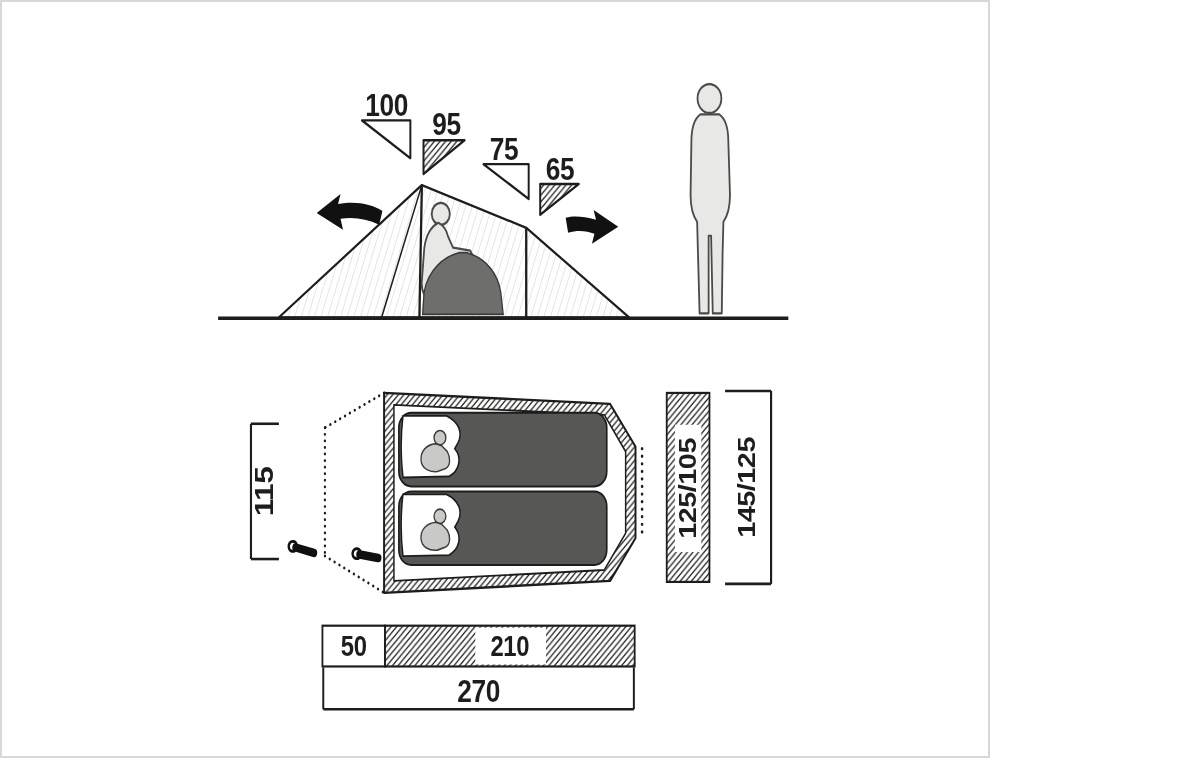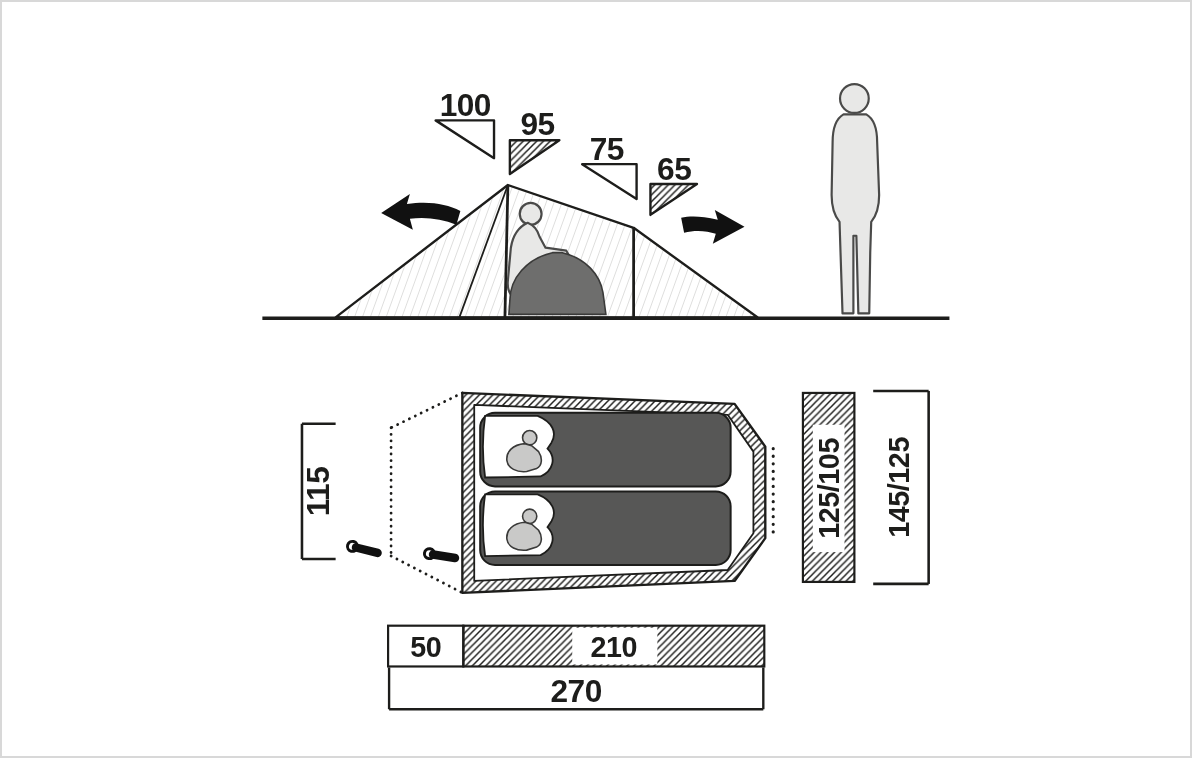--- a/index.html
+++ b/index.html
@@ -1,17 +1,17 @@
 <!DOCTYPE html>
 <html><head>
 <meta charset="utf-8">
 <style>
   html,body{margin:0;padding:0;background:#ffffff;}
   .canvas{
-    width:1192px;height:758px;box-sizing:border-box;position:relative;
+    width:990px;height:758px;box-sizing:border-box;position:relative;
     background:#ffffff;border:2px solid #d8d8d8;overflow:hidden;
     font-family:"Liberation Sans","DejaVu Sans",sans-serif;
   }
   svg{display:block;width:100%;height:100%;}
   text{
     font-family:"Liberation Sans","DejaVu Sans",sans-serif;
     font-weight:700;fill:#1d1d1b;
   }
   .dim-num{font-size:32px;text-anchor:middle;dominant-baseline:central;letter-spacing:-0.5px;}
   .dim-num-sm{font-size:29px;text-anchor:middle;dominant-baseline:central;letter-spacing:-0.5px;}

